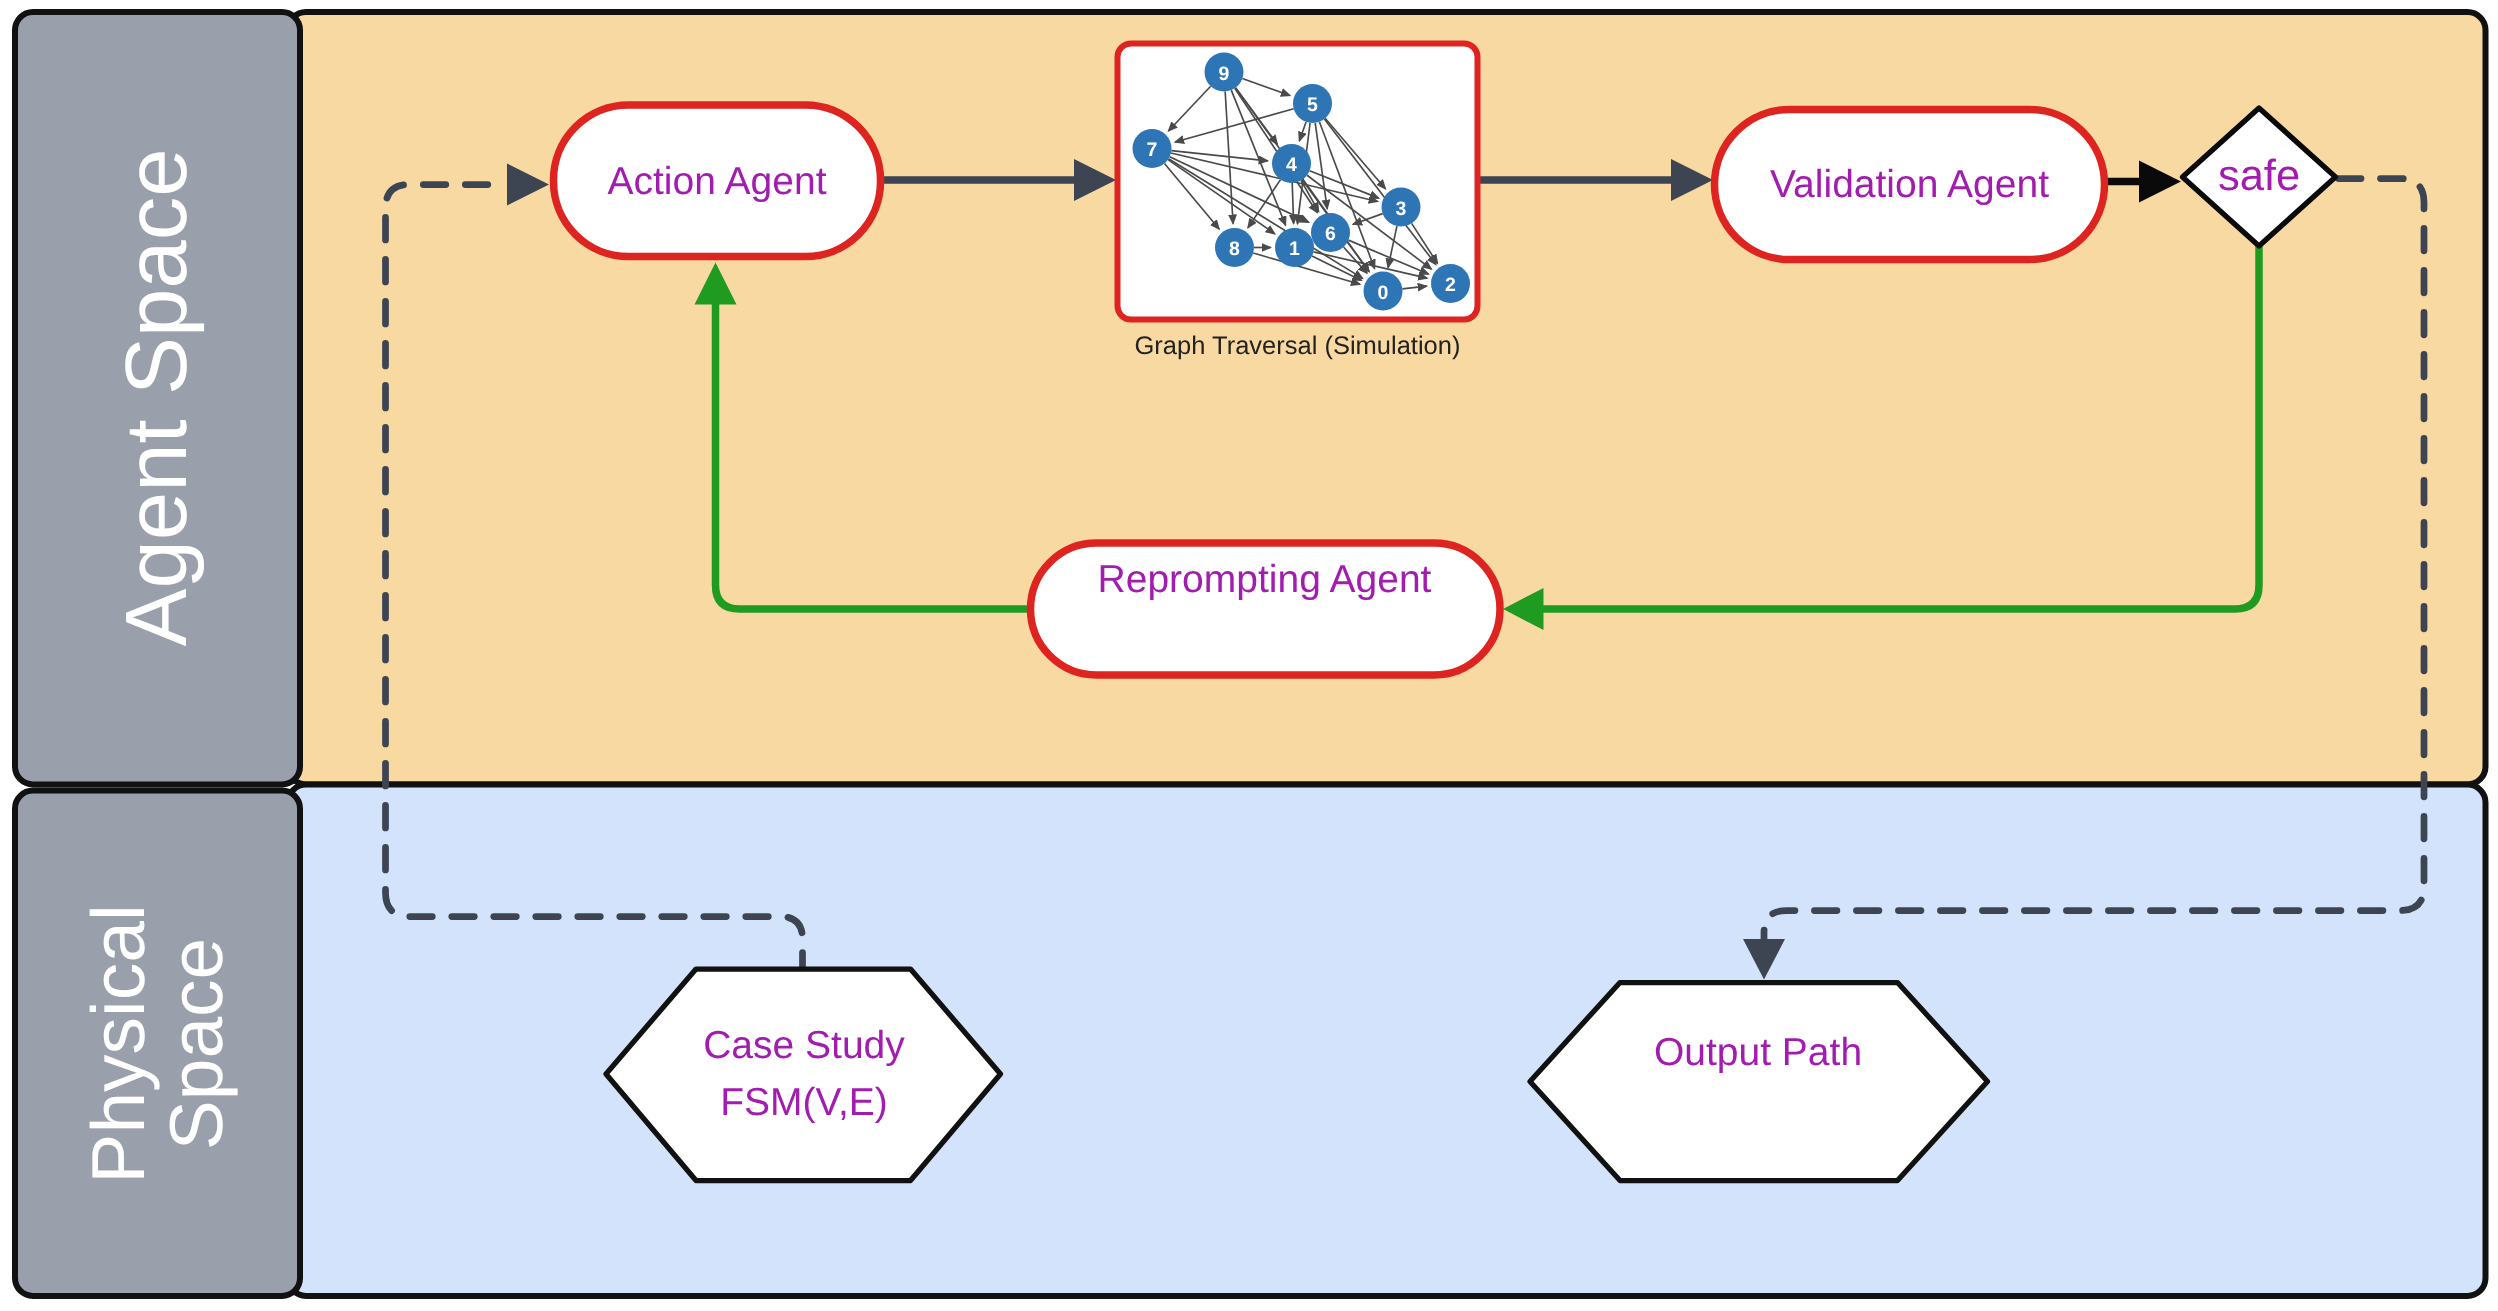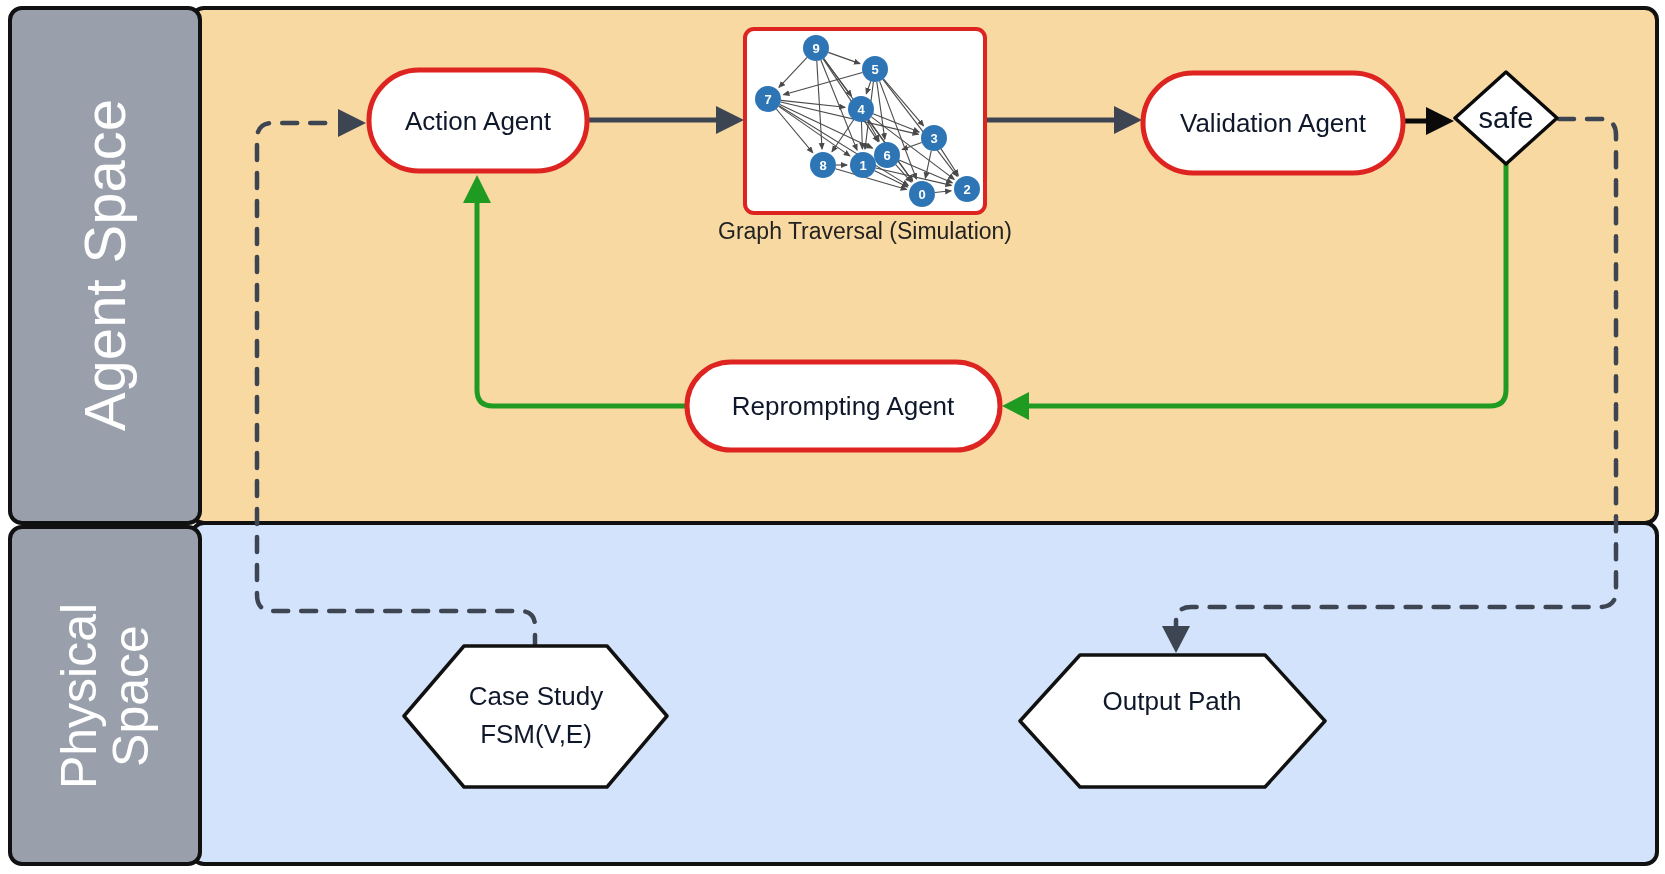--- a/index.html
+++ b/index.html
@@ -6,36 +6,36 @@
   .canvas{
     position:relative;
     width:1665px;height:874px;
     font-family:"Liberation Sans", sans-serif;
     overflow:hidden;
     background:#ffffff;
   }
   .canvas svg{position:absolute;left:0;top:0;}
   .label{
     position:absolute;
-    color:#0f172a;
+    color:#a21caf;
     white-space:nowrap;
     transform:translate(-50%,-50%);
     text-align:center;
   }
   .lane-label{
     position:absolute;
     color:#ffffff;
     transform:translate(-50%,-50%) rotate(-90deg);
     text-align:center;
     line-height:1.04;
   }
   .pill-label{font-size:26px;}
   .hex-label{font-size:26px;line-height:1.45;}
   .safe-label{font-size:29px;}
-  .caption{font-size:23px;color:#222;}
+  .caption{font-size:17px;color:#222;}
 </style>
 </head>
 <body>
 
 <div class="canvas">
 
   <svg width="1665" height="874" viewBox="0 0 1665 874">
     <defs>
       <marker id="ah" markerWidth="8" markerHeight="8" refX="6" refY="3" orient="auto" markerUnits="userSpaceOnUse">
         <path d="M0,0 L7,3 L0,6 Z" fill="#4a4a4a"></path>
@@ -142,21 +142,21 @@
   </svg>
 
   <div class="lane-label" style="left:105px;top:265px;font-size:58px;">Agent Space</div>
   <div class="lane-label" style="left:105px;top:696px;font-size:50px;">
     <div>Physical</div>
     <div>Space</div>
   </div>
 
   <div class="label pill-label" style="left:478px;top:121px;">Action Agent</div>
   <div class="label pill-label" style="left:1273px;top:123px;text-align:center;">Validation Agent</div>
-  <div class="label pill-label" style="left:843px;top:406px;">Reprompting Agent</div>
+  <div class="label pill-label" style="left:843px;top:386px;">Reprompting Agent</div>
   <div class="label safe-label" style="left:1506px;top:118px;">safe</div>
   <div class="label caption" style="left:865px;top:231px;">Graph Traversal (Simulation)</div>
   <div class="label hex-label" style="left:536px;top:716px;">
     <div>Case Study</div>
     <div>FSM(V,E)</div>
   </div>
   <div class="label hex-label" style="left:1172px;top:702px;">Output Path</div>
 
 </div>
 

